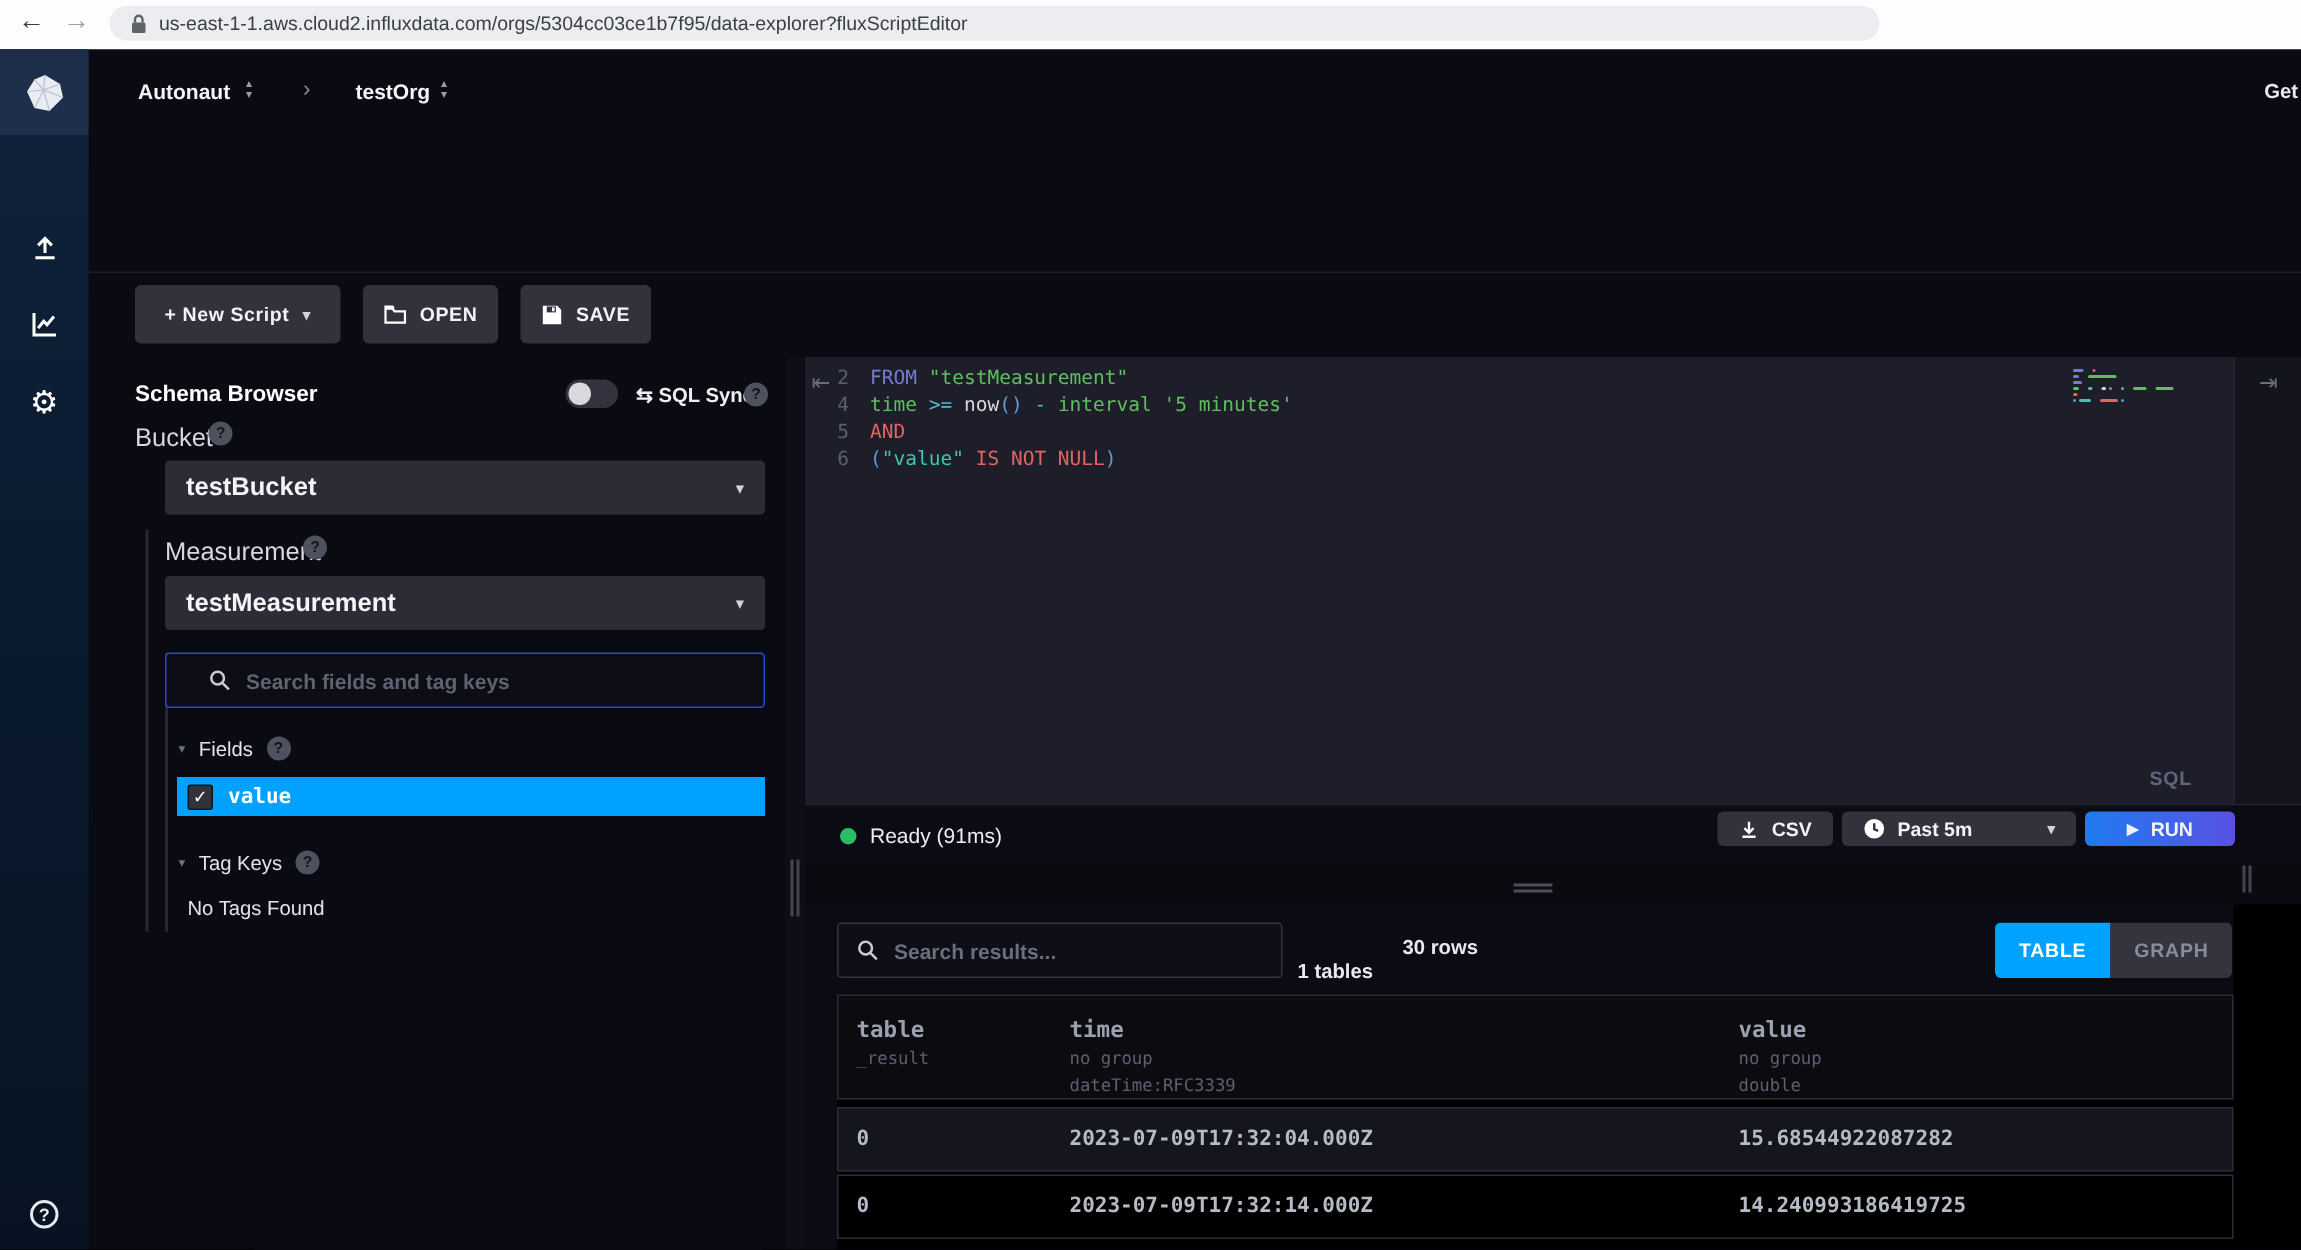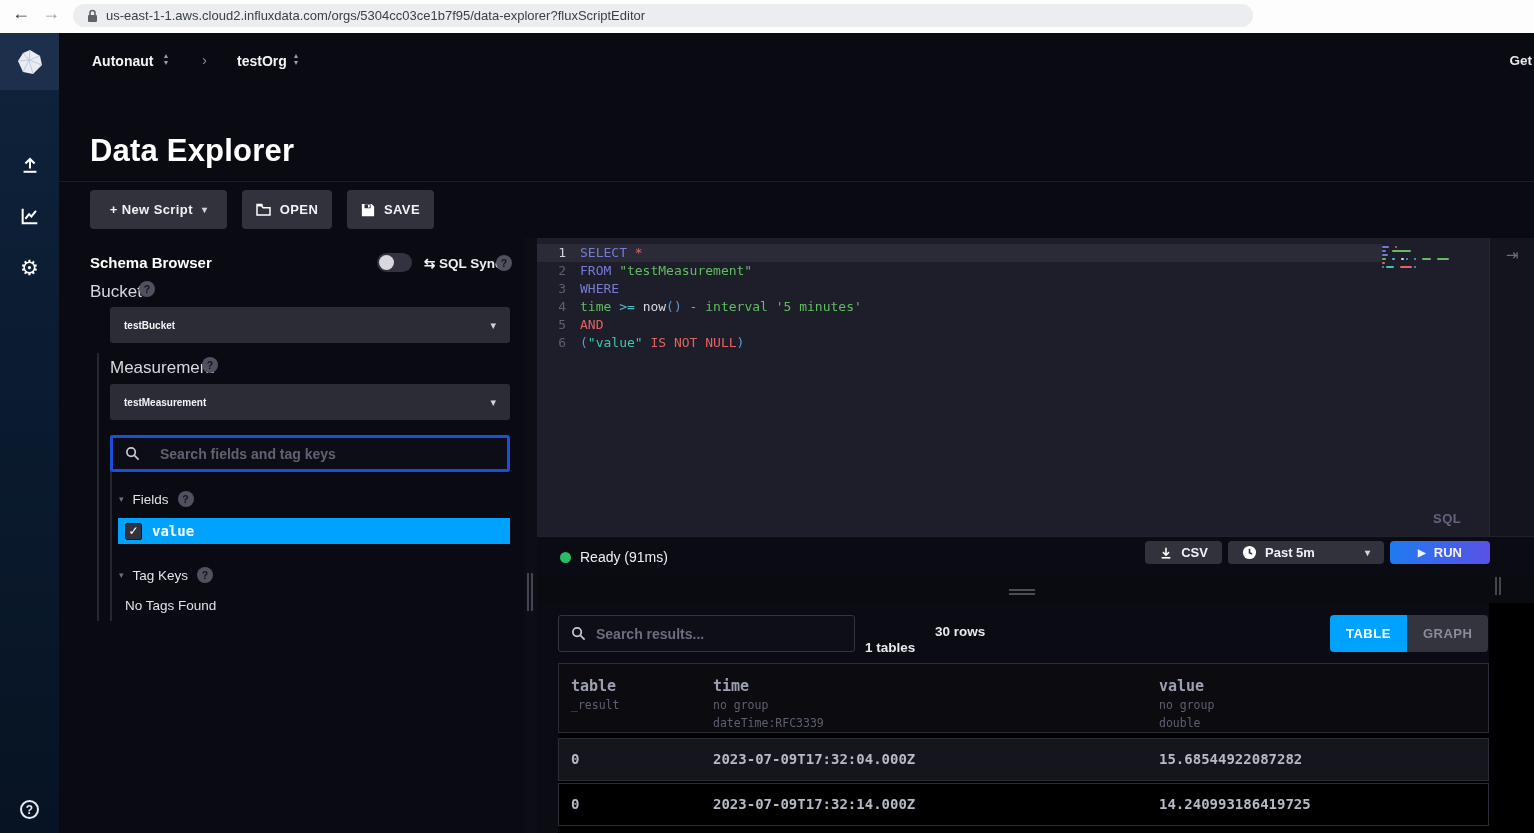--- a/index.html
+++ b/index.html
@@ -49,25 +49,25 @@
   .schema-title { position:absolute; left:31px; top:16px; font-size:15px; font-weight:700; color:#ffffff; }
   .toggle { position:absolute; left:318px; top:15px; width:35px; height:19px; background:#32333f; border-radius:10px; cursor:pointer; }
   .toggle .knob { position:absolute; left:2px; top:2px; width:15px; height:15px; background:#d8d8dd; border-radius:50%; }
   .sqlsync { position:absolute; left:365px; top:17px; font-size:13.5px; font-weight:700; color:#eeeef2; }
   .help-q { width:16px; height:16px; background:#4f515e; border-radius:50%; color:#14141c; font-size:10.5px; font-weight:700;
             display:inline-flex; align-items:center; justify-content:center; }
   .schema .hq { position:absolute; }
   .field-label { position:absolute; font-size:17px; color:#d7d8df; }
   .dropdown { position:absolute; left:51px; width:400px; height:36px; background:#2b2c36; border-radius:3px;
               display:flex; align-items:center; padding:0 14px; cursor:pointer; }
-  .dropdown .dd-val { font-size:10px; font-weight:700; color:#f4f4f7; }
+  .dropdown .dd-val { font-size:17px; font-weight:700; color:#f4f4f7; }
   .dropdown .dd-caret { margin-left:auto; font-size:11px; color:#d2d3da; }
   .vline { position:absolute; width:2px; background:#26272f; }
   .search-box { position:absolute; left:51px; top:197px; width:400px; height:37px; background:#0d0d15;
-                border:3px solid #1d4ed8; border-radius:3px; display:flex; align-items:center; padding:0 12px; gap:20px; }
+                border:1px solid #1d4ed8; border-radius:3px; display:flex; align-items:center; padding:0 28px; gap:10px; }
   .search-box .ph { font-size:14px; font-weight:700; color:#5f6270; }
   .tree-row { position:absolute; display:flex; align-items:center; gap:9px; }
   .tree-caret { font-size:9px; color:#6e7180; }
   .tree-label { font-size:13.5px; color:#e2e3e9; }
   .value-row { position:absolute; left:59px; top:280px; width:392px; height:26px; background:#00a2ff;
                display:flex; align-items:center; gap:10px; padding-left:7px; cursor:pointer; }
   .checkbox { width:17px; height:17px; background:#31323c; border:1px solid #15151c; border-radius:2px;
               color:#ffffff; font-size:12px; display:flex; align-items:center; justify-content:center; }
   .value-row .vtext { font-family:"DejaVu Sans Mono", monospace; font-size:14px; font-weight:700; color:#ffffff; }
   .no-tags { position:absolute; left:66px; top:360px; font-size:13.5px; color:#e2e3e9; }
@@ -186,21 +186,20 @@
       </span>
       <span class="crumb-sep" style="left:143px;">›</span>
       <span class="crumb" style="left:178px;">testOrg</span>
       <span class="sorter" style="left:235px;">
         <span>▴</span>
           <span>▾</span>
       </span>
       <span class="get-text">Get</span>
     </div>
 
-    <div class="page-title">Data Explorer</div>
     <div class="title-rule"></div>
 
     <div class="btn" style="left:90px; width:137px;">
       <span>+ New Script</span>
       <span class="caret">▾</span>
     </div>
     <div class="btn" style="left:242px; width:90px;">
       <svg width="15" height="13" viewBox="0 0 16 14">
         <path d="M1 3 h5 l1.5 2 H15 v8 H1 Z M1 3 v-1.5 h5 l1 1.5" fill="none" stroke="#fff" stroke-width="1.6"></path>
       </svg>
@@ -270,23 +269,21 @@
 
     <div class="vsplit">
         <div class="grip"></div>
       </div>
 
     <div class="rightpane">
 
       <div class="editor">
         <span class="collapse-l">⇤</span>
         <div class="code" id="code-lines">
-            <div class="code-line active"><span class="ln">1</span><span class="tk-kw">SELECT</span><span class="tk-pl"> </span><span class="tk-red">*</span></div>
             <div class="code-line"><span class="ln">2</span><span class="tk-kw">FROM</span><span class="tk-pl"> </span><span class="tk-str">"testMeasurement"</span></div>
-            <div class="code-line"><span class="ln">3</span><span class="tk-kw">WHERE</span></div>
             <div class="code-line"><span class="ln">4</span><span class="tk-str">time</span><span class="tk-pl"> </span><span class="tk-cyan">&gt;=</span><span class="tk-pl"> </span><span class="tk-fn">now</span><span class="tk-blue">()</span><span class="tk-pl"> </span><span class="tk-cyan">-</span><span class="tk-pl"> </span><span class="tk-str">interval</span><span class="tk-pl"> </span><span class="tk-str">'5 minutes'</span></div>
             <div class="code-line"><span class="ln">5</span><span class="tk-red">AND</span></div>
             <div class="code-line"><span class="ln">6</span><span class="tk-blue">(</span><span class="tk-teal">"value"</span><span class="tk-pl"> </span><span class="tk-red">IS NOT NULL</span><span class="tk-blue">)</span></div>
           </div>
         <div class="minimap" id="minimap">
             <div class="mm-line">
               <span class="mm-tok" style="width: 6.6px; background: rgb(118, 123, 210);"></span>
               <span class="mm-tok" style="width: 2px; background: transparent;"></span>
               <span class="mm-tok" style="width: 2px; background: rgb(224, 100, 97);"></span>
             </div>

